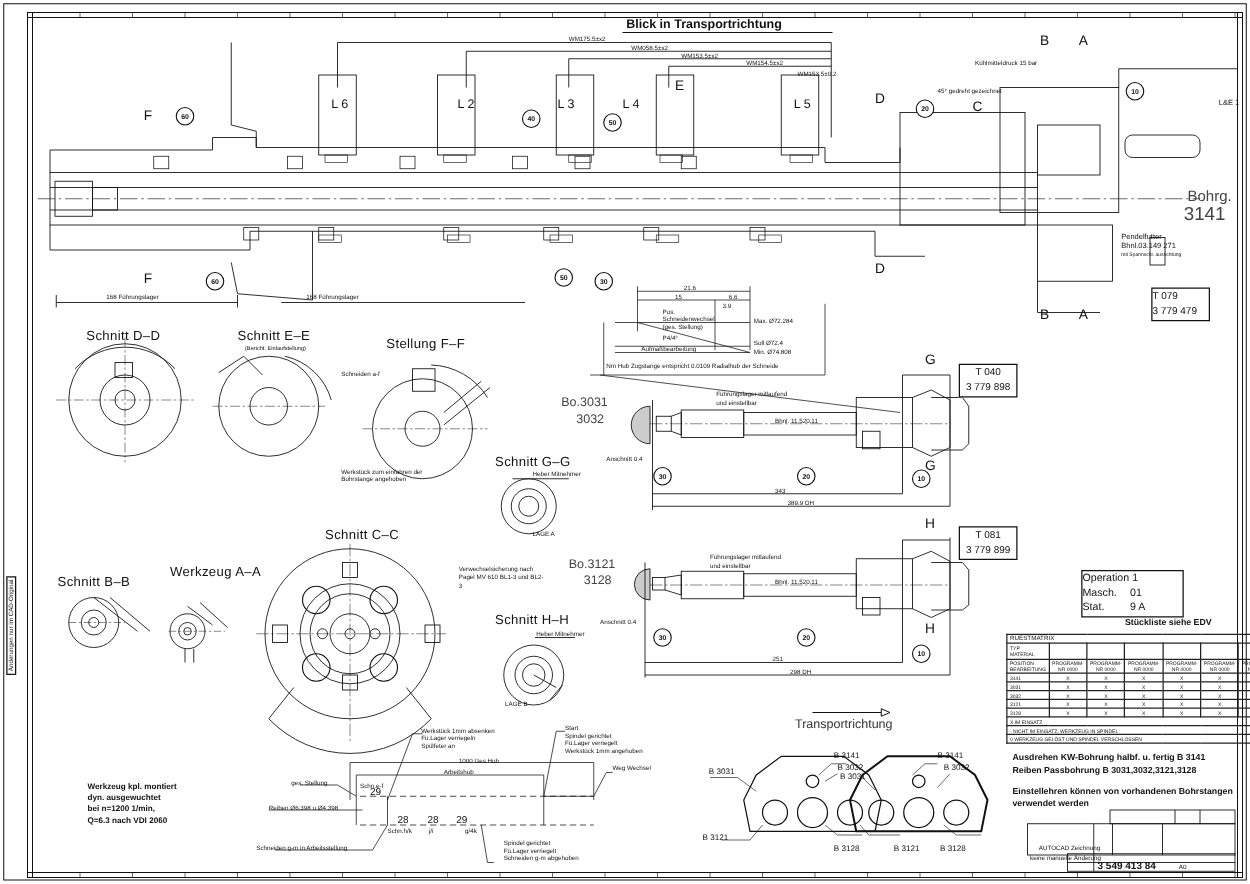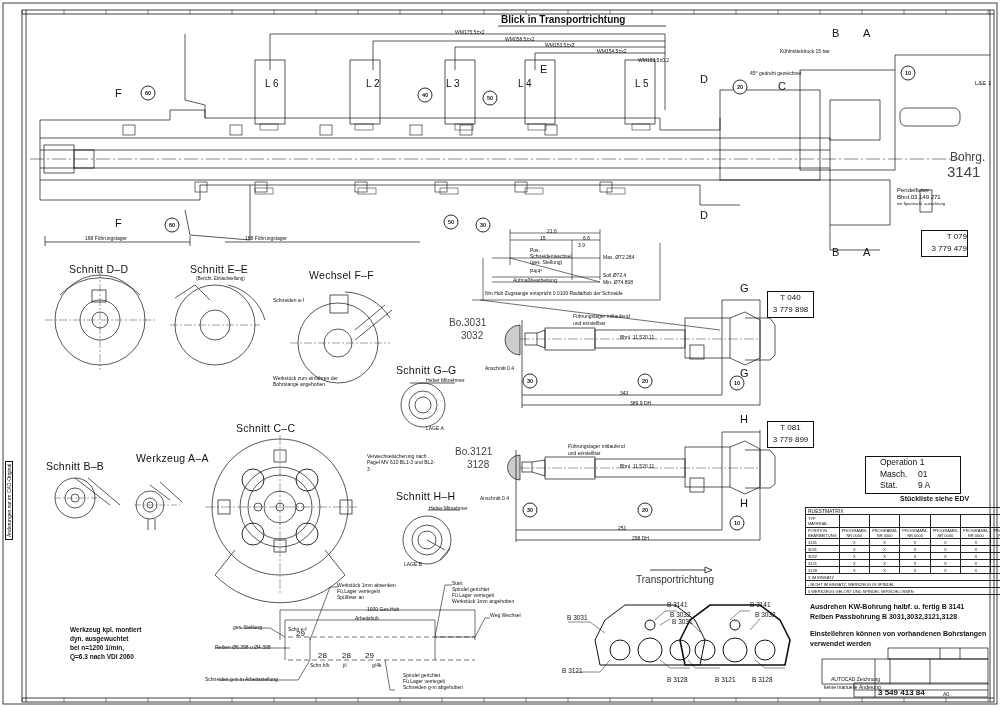--- a/index.html
+++ b/index.html
@@ -383,21 +383,21 @@
 
 <div class="lbl sm" style="left:455px;top:29px">WM175.5±x2</div>
 <div class="lbl sm" style="left:505px;top:36px">WM058.5±x2</div>
 <div class="lbl sm" style="left:545px;top:42px">WM153.5±x2</div>
 <div class="lbl sm" style="left:597px;top:48px">WM154.5±x2</div>
 <div class="lbl sm" style="left:638px;top:57px">WM153.5±0.2</div>
 
 <div class="lbl" style="left:265px;top:78px;font-size:10px">L 6</div>
 <div class="lbl" style="left:366px;top:78px;font-size:10px">L 2</div>
 <div class="lbl" style="left:446px;top:78px;font-size:10px">L 3</div>
-<div class="lbl" style="left:518px;top:78px;font-size:10px">L 4</div>
+<div class="lbl" style="left:498px;top:78px;font-size:10px">L 4</div>
 <div class="lbl" style="left:635px;top:78px;font-size:10px">L 5</div>
 
 <div class="lbl" style="left:115px;top:87px;font-size:11px">F</div>
 <div class="lbl" style="left:115px;top:217px;font-size:11px">F</div>
 <div class="lbl" style="left:540px;top:63px;font-size:11px">E</div>
 <div class="lbl" style="left:700px;top:73px;font-size:11px">D</div>
 <div class="lbl" style="left:700px;top:209px;font-size:11px">D</div>
 <div class="lbl" style="left:778px;top:80px;font-size:11px">C</div>
 <div class="lbl" style="left:832px;top:27px;font-size:11px">B</div>
 <div class="lbl" style="left:863px;top:27px;font-size:11px">A</div>
@@ -412,41 +412,41 @@
 <div class="lbl sm" style="left:245px;top:235px">168 Führungslager</div>
 <div class="lbl sm" style="left:780px;top:48px">Kühlmitteldruck 15 bar</div>
 <div class="lbl sm" style="left:750px;top:70px">45° gedreht gezeichnet</div>
 <div class="lbl" style="left:950px;top:150px;font-size:12px;color:#444">Bohrg.</div>
 <div class="lbl" style="left:947px;top:163px;font-size:15px;color:#444">3141</div>
 <div class="lbl" style="left:897px;top:187px;font-size:6px">Pendelfutter</div>
 <div class="lbl" style="left:897px;top:194px;font-size:6px">Bhnl.03.149 271</div>
 <div class="lbl" style="left:897px;top:201px;font-size:4px">mit Spannschl. ausrichtung</div>
 <div class="lbl" style="left:975px;top:80px;font-size:6px">L&amp;E 1</div>
 
-<div class="box" style="left:921px;top:230px;width:45px;height:25px;font-size:8px;text-align:right;line-height:12px">
+<div class="box" style="left:921px;top:230px;width:45px;height:25px;font-size:8px;text-align:left;line-height:12px">
   <div>T 079</div>
   <div>3 779 479</div>
 </div>
 <div class="box" style="left:767px;top:291px;width:45px;height:25px;font-size:8px;text-align:center;line-height:12px">
   <div>T 040</div>
   <div>3 779 898</div>
 </div>
 <div class="box" style="left:767px;top:421px;width:45px;height:25px;font-size:8px;text-align:center;line-height:12px">
   <div>T 081</div>
   <div>3 779 899</div>
 </div>
 
 <div class="lbl sec" style="left:69px;top:263px">Schnitt D–D</div>
 <div class="lbl sec" style="left:190px;top:263px">Schnitt E–E</div>
 <div class="lbl" style="left:196px;top:276px;font-size:4.5px">(Bericht. Einlaufstellung)</div>
-<div class="lbl sec" style="left:309px;top:269px">Wechsel F–F</div>
+<div class="lbl sec" style="left:309px;top:269px">Stellung F–F</div>
 <div class="lbl sec" style="left:396px;top:364px">Schnitt G–G</div>
 <div class="lbl sec" style="left:46px;top:460px">Schnitt B–B</div>
 <div class="lbl sec" style="left:136px;top:452px">Werkzeug A–A</div>
-<div class="lbl sec" style="left:236px;top:422px">Schnitt C–C</div>
+<div class="lbl sec" style="left:260px;top:422px">Schnitt C–C</div>
 <div class="lbl sec" style="left:396px;top:490px">Schnitt H–H</div>
 <div class="lbl sm" style="left:426px;top:377px">Heber Mitnehmer</div>
 <div class="lbl sm" style="left:429px;top:505px">Heber Mitnehmer</div>
 <div class="lbl sm" style="left:426px;top:425px">LAGE A</div>
 <div class="lbl sm" style="left:404px;top:561px">LAGE B</div>
 <div class="lbl sm" style="left:273px;top:297px">Schneiden a-f</div>
 <div class="lbl sm multiline" style="left:273px;top:375px;width:70px;white-space:normal">Werkstück zum einfahren der Bohrstange angehoben</div>
 <div class="lbl sm multiline" style="left:367px;top:453px;width:70px;white-space:normal">Verwechselsicherung nach Pagel MV 610 BL1-3 und BL2-3</div>
 
 <div class="lbl sm" style="left:547px;top:228px">21.6</div>
@@ -472,21 +472,21 @@
 
 <div class="lbl" style="left:455px;top:446px;font-size:10px;color:#444">Bo.3121</div>
 <div class="lbl" style="left:467px;top:459px;font-size:10px;color:#444">3128</div>
 <div class="lbl sm" style="left:568px;top:443px">Führungslager mitlaufend</div>
 <div class="lbl sm" style="left:568px;top:450px">und einstellbar</div>
 <div class="lbl sm" style="left:480px;top:495px">Anschnitt 0.4</div>
 <div class="lbl sm" style="left:618px;top:525px">251</div>
 <div class="lbl sm" style="left:632px;top:535px">298 DH</div>
 <div class="lbl sm" style="left:620px;top:463px">Bhnl. 11.520.11</div>
 
-<div class="box" style="left:865px;top:456px;width:80px;height:36px;font-size:8.5px;line-height:11.5px;padding-left:14px">
+<div class="box" style="left:865px;top:456px;width:80px;height:36px;font-size:8.5px;line-height:11.5px;padding-left:0">
   <div><span>Operation</span> <span>1</span></div>
   <div><span style="display:inline-block;width:38px">Masch.</span><span>01</span></div>
   <div><span style="display:inline-block;width:38px">Stat.</span><span>9 A</span></div>
 </div>
 <div class="lbl bold" style="left:900px;top:495px;font-size:7px">Stückliste siehe EDV</div>
 
 <div style="position:absolute;left:805px;top:507px;width:180px;">
   <table class="rm" style="width:180px">
     <tbody>
           <tr>

